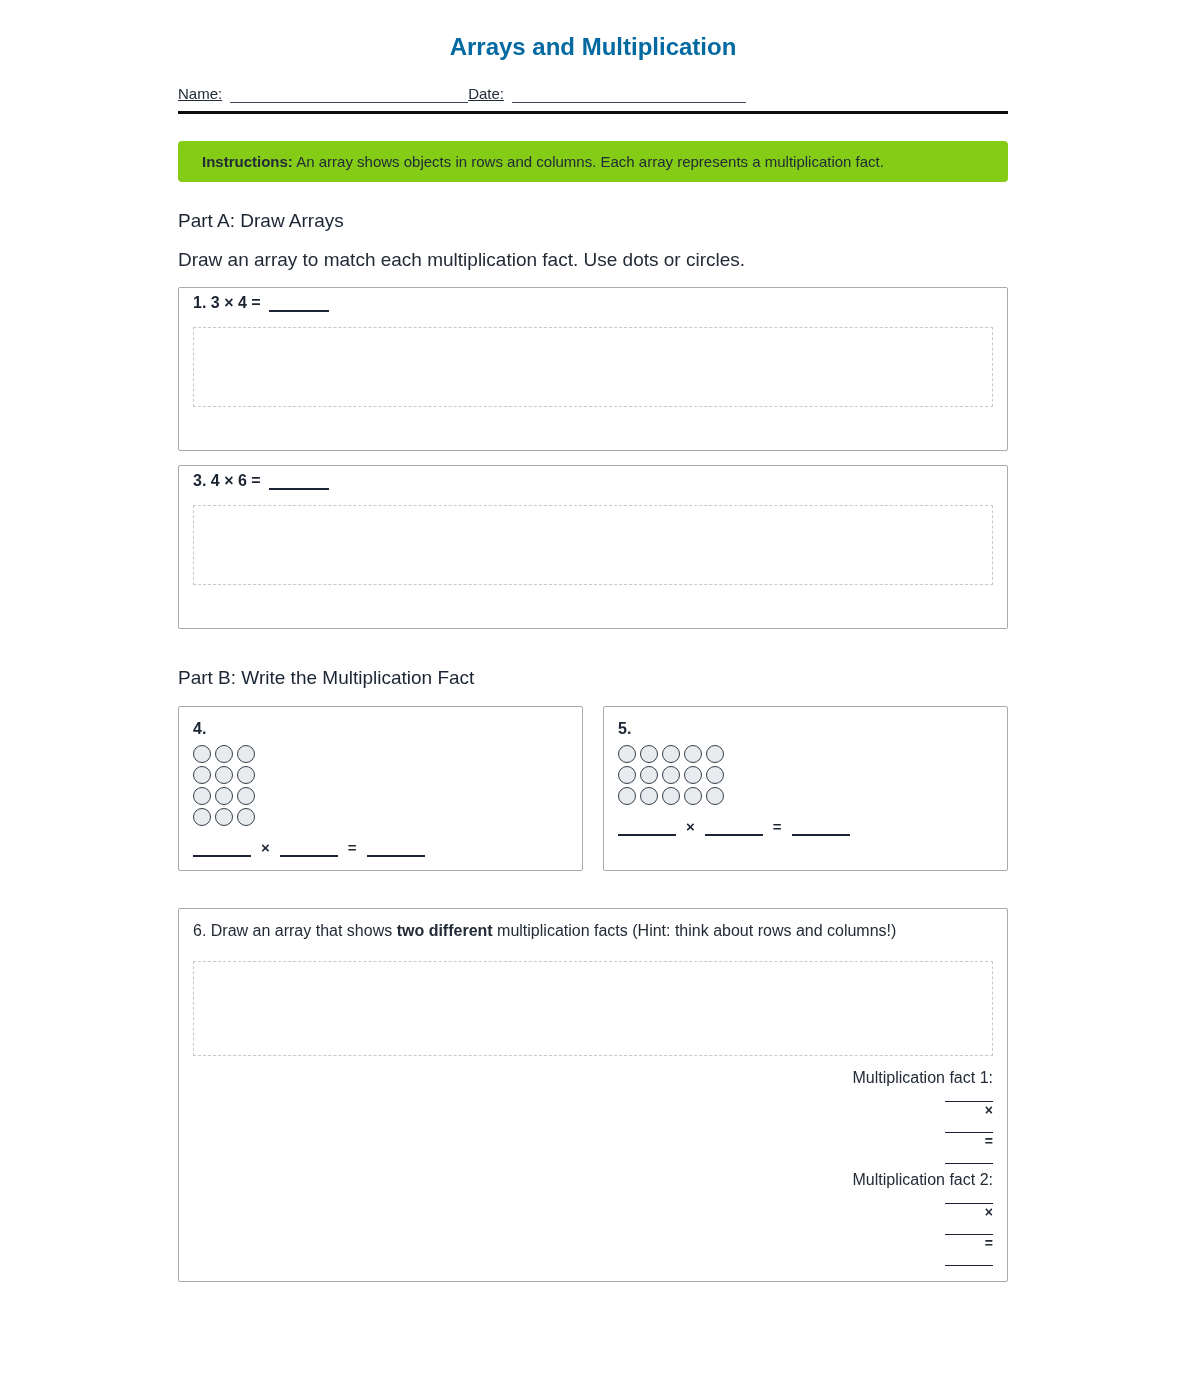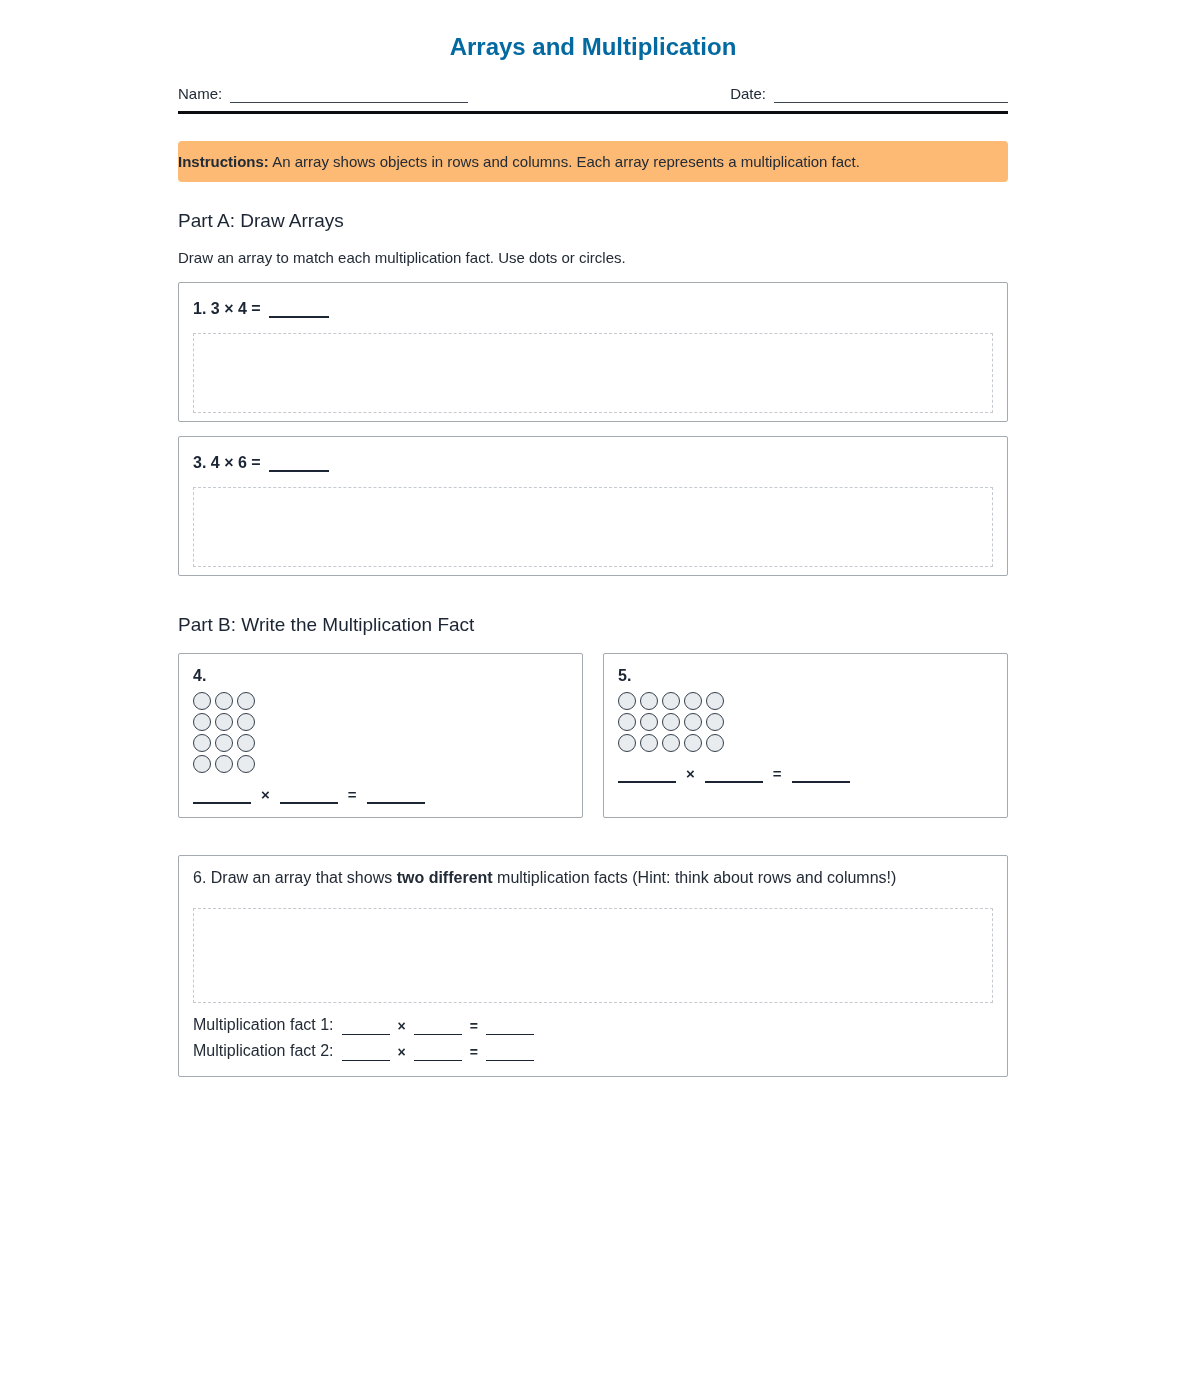--- a/index.html
+++ b/index.html
@@ -21,67 +21,68 @@
   
   .title {
     font-size: 24px;
     font-weight: 700;
     color: #0369a1;
     text-align: center;
     margin-bottom: 24px;
   }
   .name-date-row {
     display: flex;
-    justify-content: space-between;
+    justify-content: flex-start;
     align-items: flex-end;
     font-size: 15px;
     margin-bottom: 8px;
+    text-decoration: underline;
   }
   .field { display: flex; align-items: flex-end; }
   .field-label { white-space: nowrap; padding-bottom: 1px; }
   .write-line {
     display: inline-block;
     border-bottom: 1px solid #3a4452;
     height: 16px;
     margin-left: 8px;
   }
   .name-line { width: 238px; }
   .date-line { width: 234px; }
   .thick-rule {
     border: none;
     border-top: 3px solid #0b0d10;
     margin-bottom: 27px;
   }
   
   .instructions-box {
-    background: #fdba74;
+    background: #84cc16;
     border-radius: 4px;
-    padding: 12px 0;
+    padding: 12px 24px;
     font-size: 15px;
     margin-bottom: 28px;
   }
   .bold { font-weight: 700; }
   
   .section-heading {
     font-size: 19px;
     font-weight: 400;
     color: #1b2534;
     margin-bottom: 17px;
   }
   .section-intro {
-    font-size: 15px;
+    font-size: 19px;
     margin-bottom: 16px;
   }
   
   .problem-box {
     border: 1px solid #a4aab0;
     border-radius: 2px;
-    padding: 17px 14px 11px 14px;
+    padding: 6px 14px 11px 14px;
     margin-bottom: 14px;
-    height: 140px;
+    height: 164px;
   }
   .problem-label {
     font-size: 16px;
     font-weight: 700;
     color: #1b2534;
     margin-bottom: 15px;
     display: flex;
     align-items: flex-end;
   }
   .answer-blank {
@@ -152,20 +153,21 @@
     border: 1px dashed #c5cad0;
     height: 95px;
     margin-bottom: 13px;
   }
   .fact-line {
     display: flex;
     align-items: flex-end;
     font-size: 16px;
     color: #222b36;
     margin-bottom: 7px;
+    flex-direction: column;
   }
   .fact-label { padding-bottom: 1px; }
   .fact-blank {
     display: inline-block;
     width: 48px;
     height: 14px;
     border-bottom: 1.5px solid #1b2534;
     margin-left: 8px;
   }
   .fact-symbol { margin: 0 0 1px 8px; font-weight: 700; font-size: 14px; }

